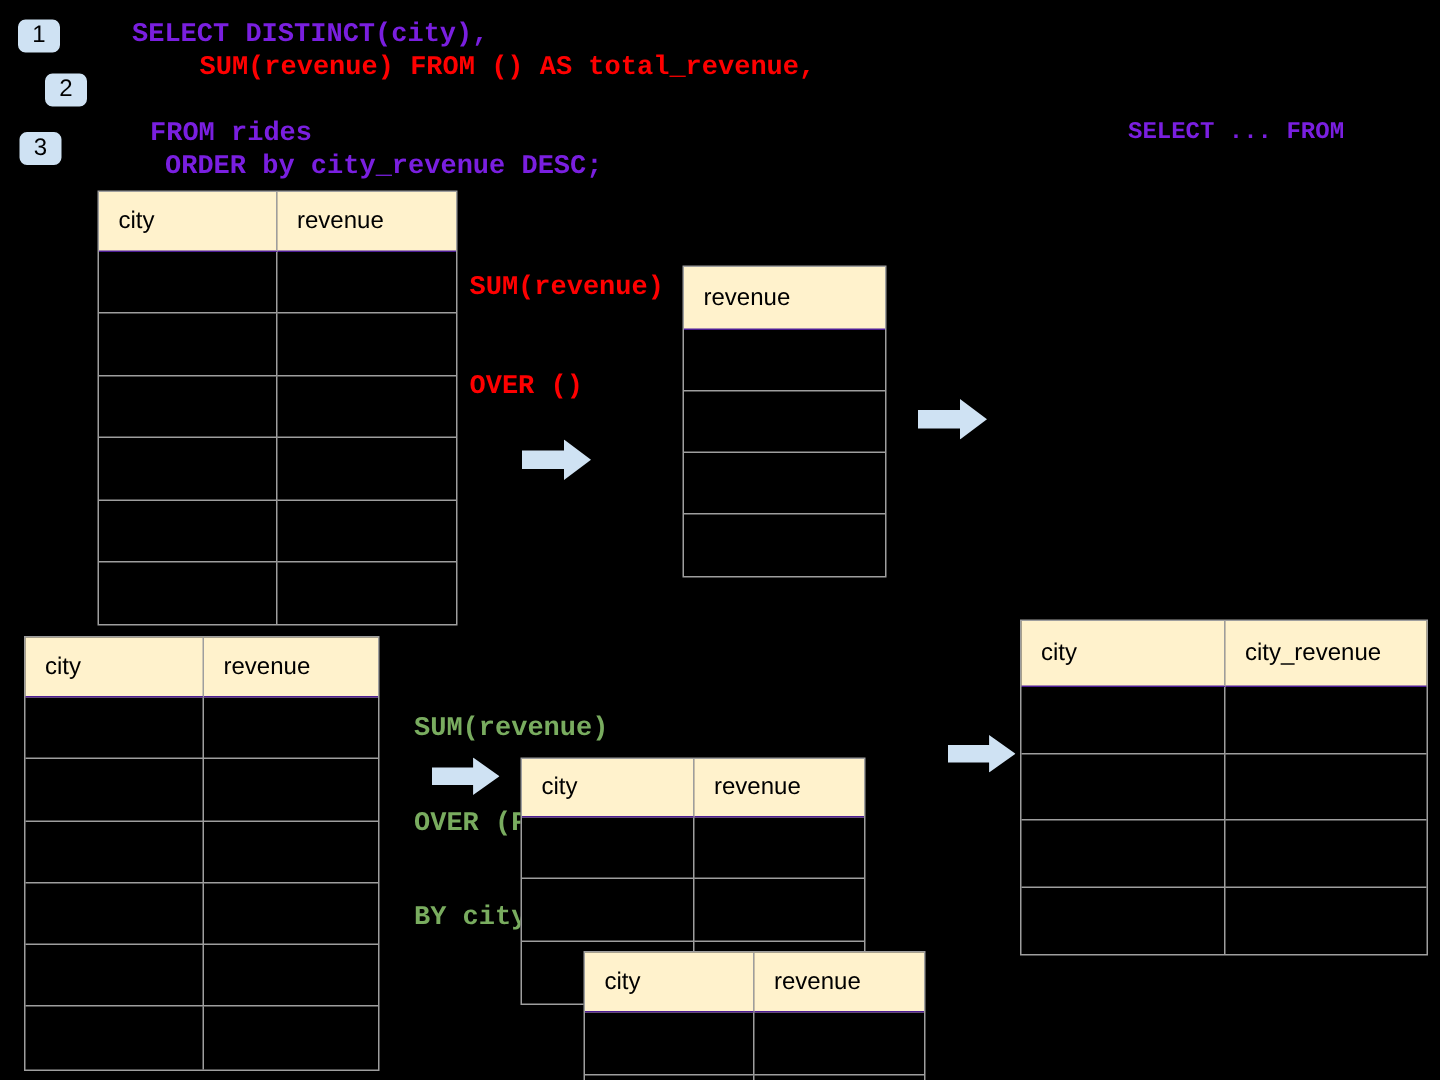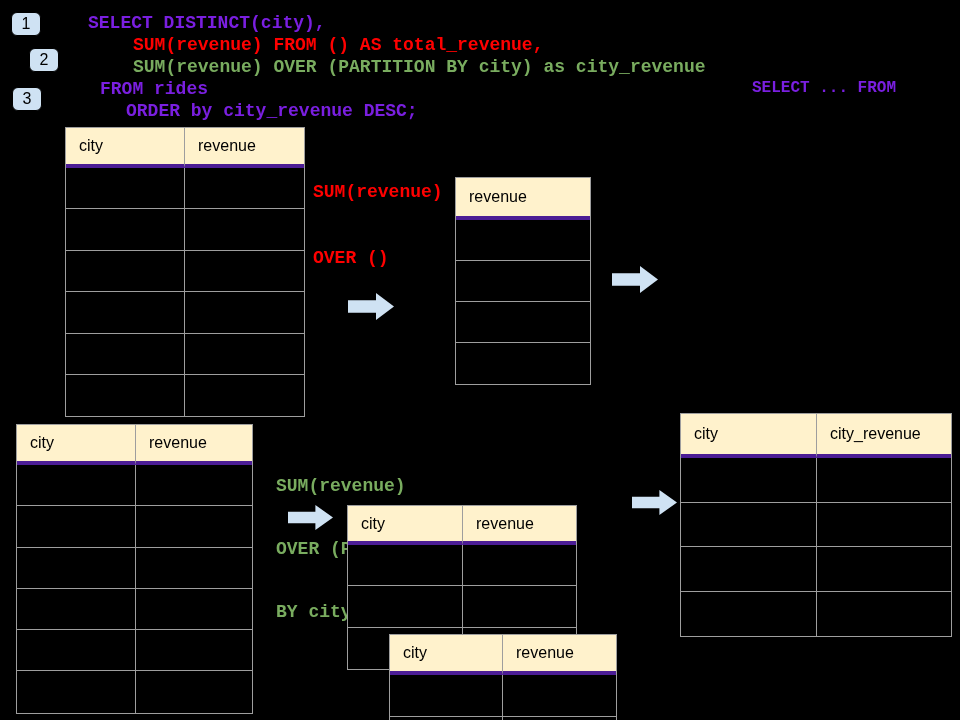--- a/index.html
+++ b/index.html
@@ -34,31 +34,31 @@
     position:absolute;font-family:"Liberation Mono",monospace;
     font-weight:bold;white-space:pre;font-size:18px;line-height:22px;
   }
   .purple{color:var(--purple);}
   .red{color:var(--red);}
   .green{color:var(--green);}
   #sql1{left:88px;top:12px;}
   #sql2{left:133px;top:34px;}
   #sql3{left:133px;top:56px;}
   #sql4{left:100px;top:78px;}
-  #sql5{left:126px;top:100px;}
+  #sql5{left:110px;top:100px;}
   #sidenote{left:752px;top:36px;font-size:16px;line-height:21px;text-align:center;}
   #label-total{left:313px;top:137px;}
   #label-partition{left:276px;top:434px;line-height:21px;}
   
   .tbl{position:absolute;display:grid;background:var(--bg);border:1px solid var(--border);}
   .hc{
     background:var(--header-fill);color:#000;
     display:flex;align-items:center;padding-left:13px;
     font-size:16px;font-family:"Liberation Sans",sans-serif;
-    border-right:1px solid var(--border);border-bottom:4px solid #4c1d95;
+    border-right:1px solid var(--border);border-bottom:1px solid #4c1d95;
   }
   .bc{border-right:1px solid var(--border);border-bottom:1px solid var(--border);}
   .lc{border-right:none;}
   .lr{border-bottom:none;}
   #tbl-a{left:65px;top:127px;grid-template-columns:119px 119px;grid-template-rows:40px repeat(6,41.4px);}
   #tbl-b{left:455px;top:177px;grid-template-columns:134px;grid-template-rows:42px repeat(4,41px);}
   #tbl-c{left:16px;top:424px;grid-template-columns:119px 116px;grid-template-rows:40px repeat(6,41.3px);}
   #tbl-d{left:347px;top:505px;grid-template-columns:115px 113px;grid-template-rows:39px repeat(3,41.3px);z-index:1;}
   #tbl-e{left:389px;top:634px;grid-template-columns:113px 113px;grid-template-rows:40px repeat(2,42px);z-index:2;}
   #tbl-f{left:680px;top:413px;grid-template-columns:136px 134px;grid-template-rows:44px repeat(4,44.5px);}
@@ -80,21 +80,20 @@
     </div>
   <div class="badge" id="badge2">
       <span>2</span>
     </div>
   <div class="badge" id="badge3">
       <span>3</span>
     </div>
 
   <div class="code purple" id="sql1">SELECT DISTINCT(city),</div>
   <div class="code red" id="sql2">SUM(revenue) FROM () AS total_revenue,</div>
-  <div class="code green" id="sql3">SUM(revenue) OVER (PARTITION BY city) as city_revenue</div>
   <div class="code purple" id="sql4">FROM rides</div>
   <div class="code purple" id="sql5">ORDER by city_revenue DESC;</div>
 
   <div class="code purple" id="sidenote">
     <div>SELECT ... FROM</div>
   </div>
 
   <div class="code red" id="label-total">
     <div>SUM(revenue)</div>
     <div>OVER ()</div>

